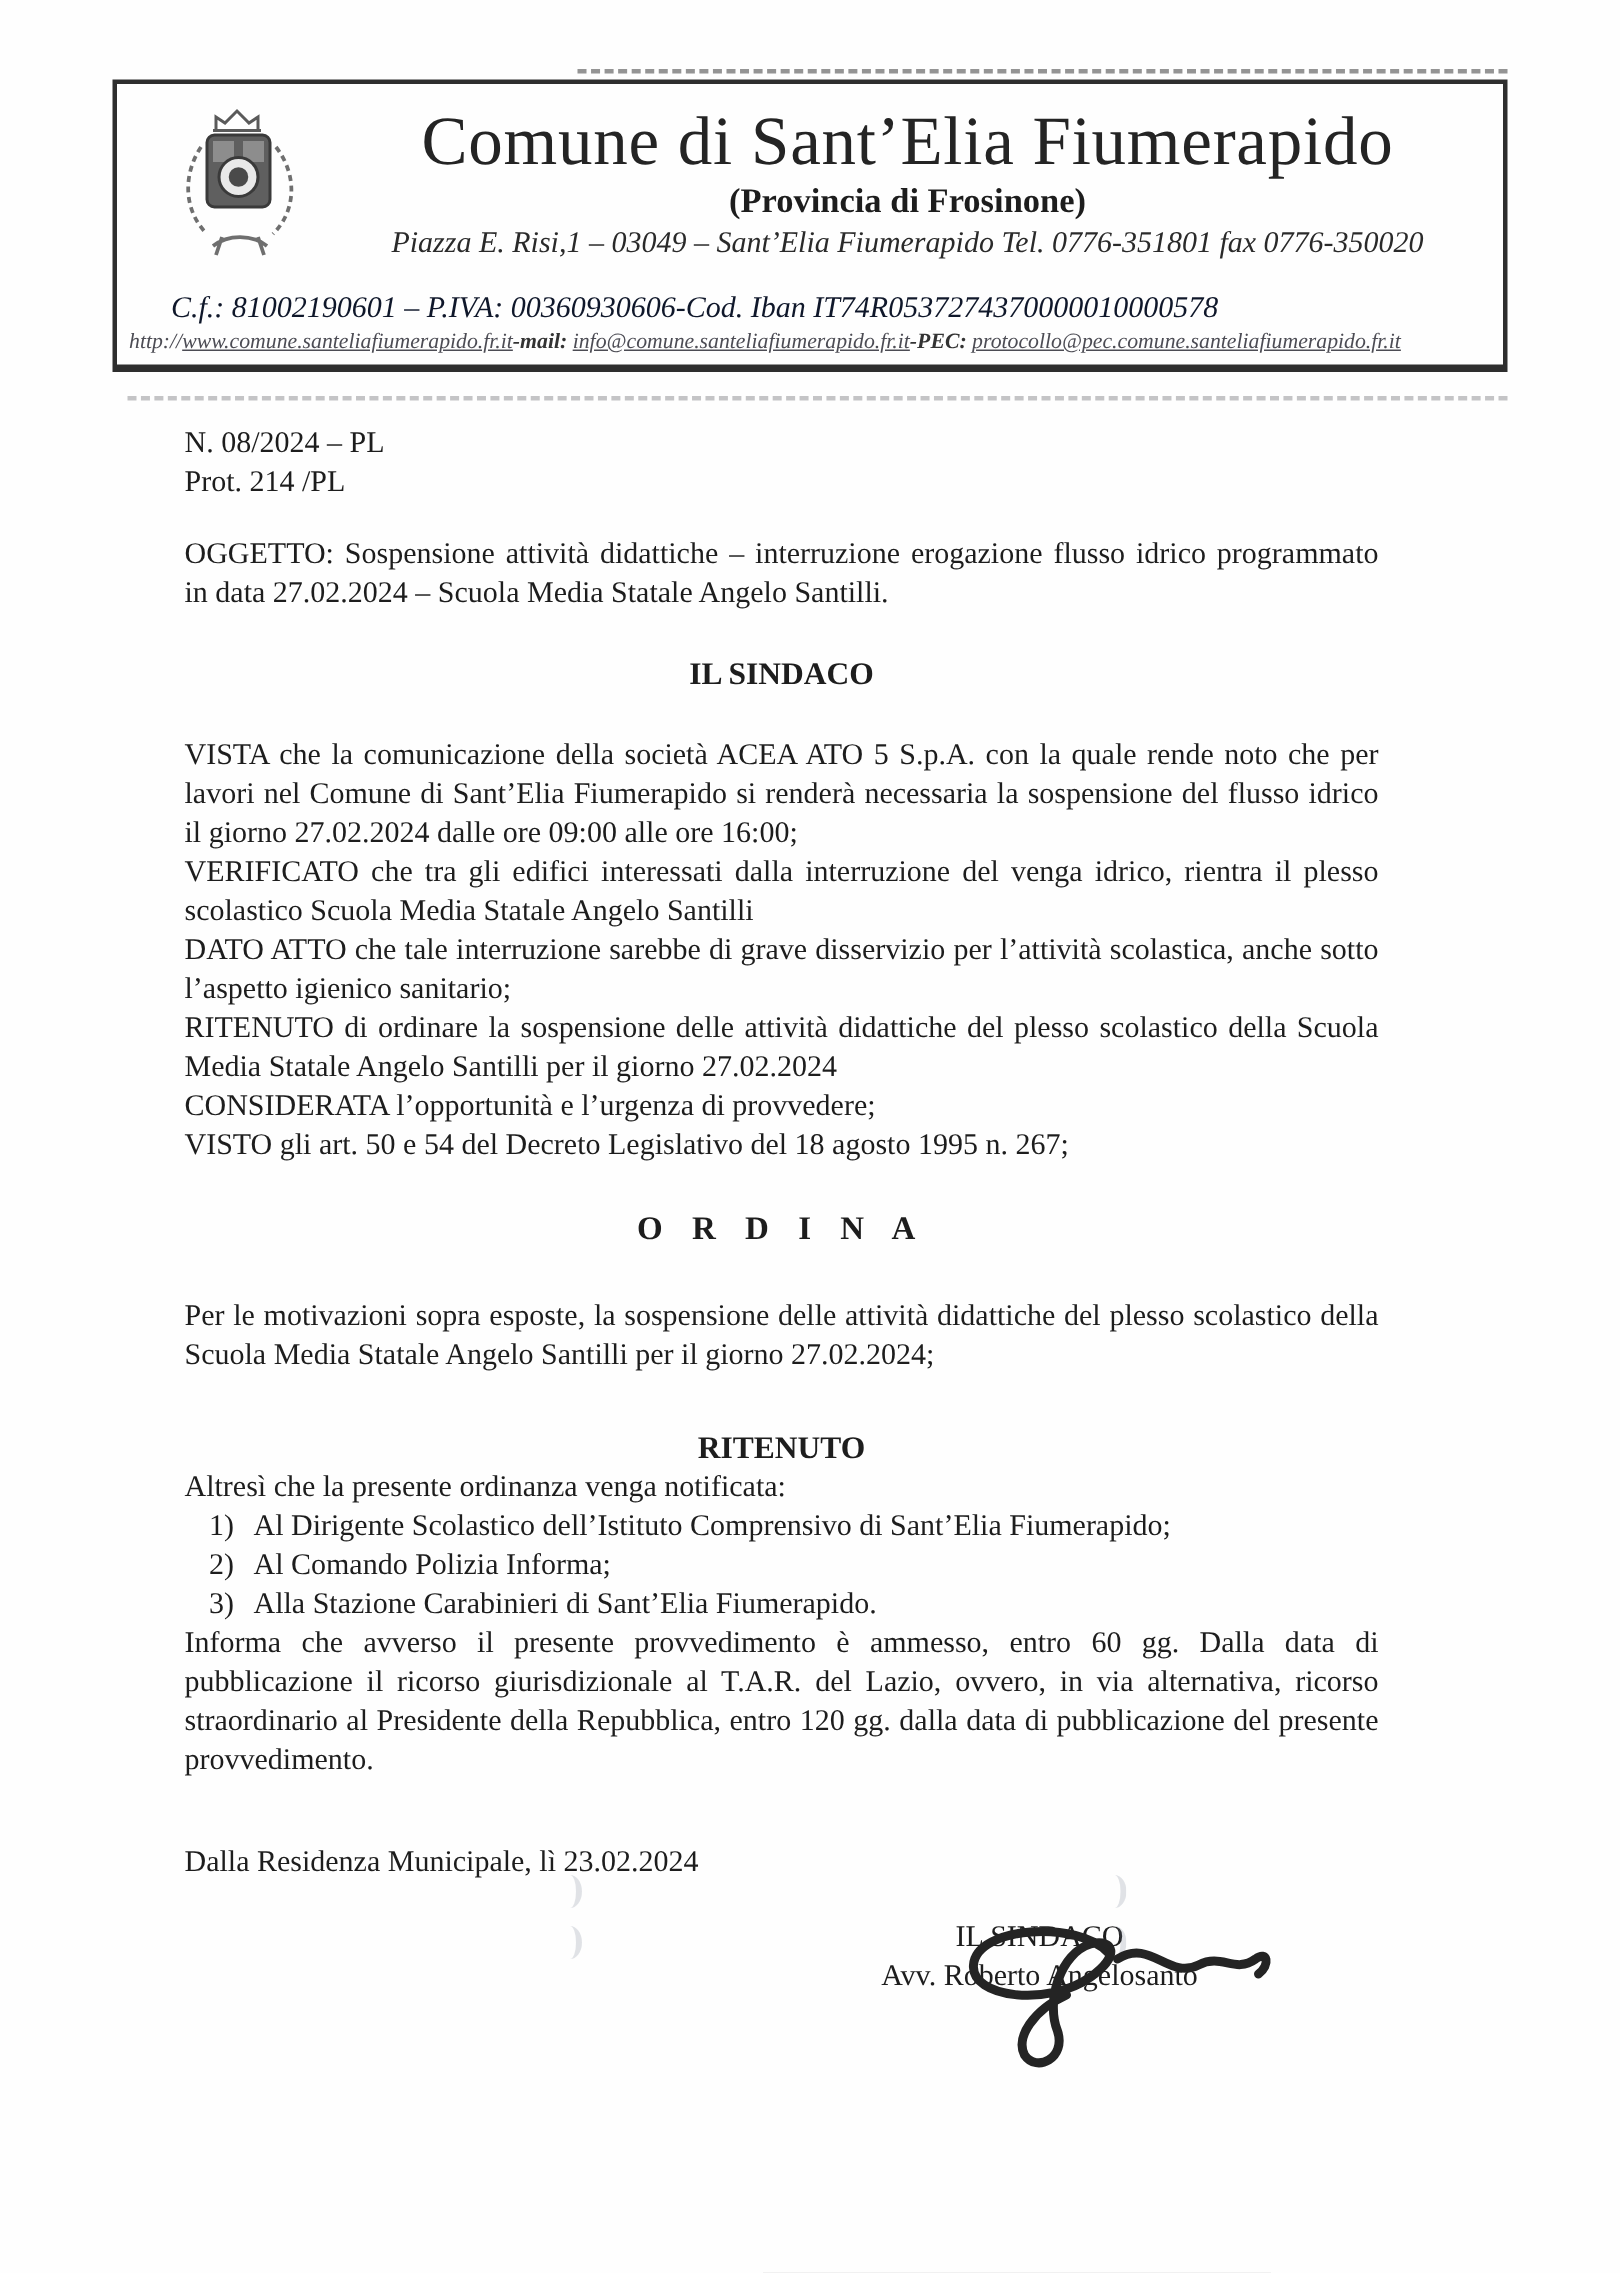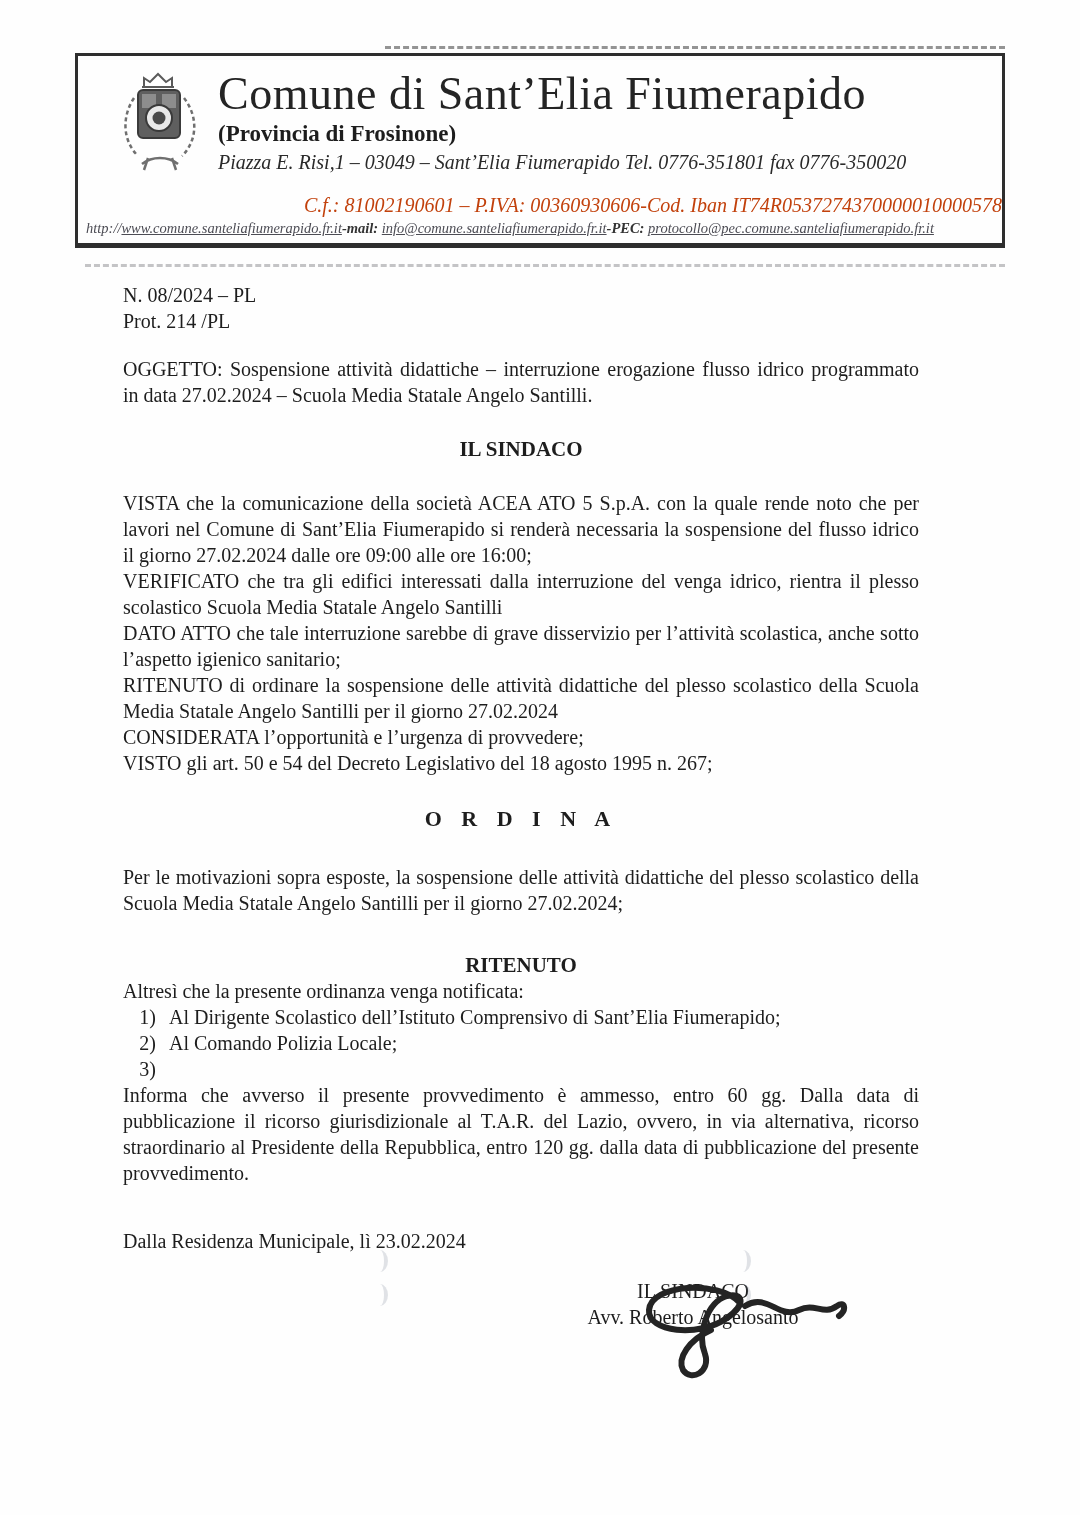--- a/index.html
+++ b/index.html
@@ -7,25 +7,25 @@
     position:relative;width:1080px;height:1515px;margin:0 auto;
     background:#fefefe;color:#1d1d1d;overflow:hidden;
     font-family:"Liberation Serif", serif;
   }
   
   .header-box{
     position:absolute;left:75px;top:53px;width:930px;height:195px;
     border:3px solid #2e2e2e;border-bottom-width:5px;box-sizing:border-box;
   }
   .coa{position:absolute;left:30px;top:8px;width:104px;height:132px;}
-  .header-center{margin-left:140px;margin-right:10px;text-align:left;}
+  .header-center{margin-left:140px;margin-right:10px;text-align:center;}
   .h-title{font-size:46px;line-height:1.05;margin-top:14px;letter-spacing:0.5px;color:#242424;}
   .h-sub{font-size:23px;font-weight:bold;margin-top:3px;}
   .h-addr{font-size:20px;font-style:italic;margin-top:4px;color:#2a2a2a;}
-  .h-cf{font-size:20px;font-style:italic;margin-top:20px;text-align:right;padding-left:16px;color:#c2410c;}
+  .h-cf{font-size:20px;font-style:italic;margin-top:20px;text-align:left;padding-left:36px;color:#0f172a;}
   .web-line{
     position:absolute;left:8px;bottom:6px;width:925px;white-space:nowrap;
     font-size:14.5px;font-style:italic;color:#4c4c54;
   }
   .web-line .lnk{text-decoration:underline;}
   .web-line .lbl{font-weight:bold;font-style:italic;color:#333;}
   .scan-top{position:absolute;left:385px;top:46px;width:620px;border-top:3px dashed rgba(60,60,60,0.55);}
   .scan-under{position:absolute;left:85px;top:264px;width:920px;border-top:3px dashed rgba(110,110,115,0.4);}
   
   .content{
@@ -127,24 +127,25 @@
 
     <p>Altresì che la presente ordinanza venga notificata:</p>
 
     <div>
       <div class="notify-row">
         <span class="nnum">1)</span>
         <span>Al Dirigente Scolastico dell’Istituto Comprensivo di Sant’Elia Fiumerapido;</span>
       </div>
       <div class="notify-row">
         <span class="nnum">2)</span>
-        <span>Al Comando Polizia Locale;</span>
+        <span>Al Comando Polizia Informa;</span>
       </div>
       <div class="notify-row">
         <span class="nnum">3)</span>
+        <span>Alla Stazione Carabinieri di Sant’Elia Fiumerapido.</span>
       </div>
     </div>
 
     <p class="just">Informa che avverso il presente provvedimento è ammesso, entro 60 gg. Dalla data di pubblicazione il ricorso giurisdizionale al T.A.R. del Lazio, ovvero, in via alternativa, ricorso straordinario al Presidente della Repubblica, entro 120 gg. dalla data di pubblicazione del presente provvedimento.</p>
 
     <p class="place-date">Dalla Residenza Municipale, lì 23.02.2024</p>
 
     <div class="sig-block">
       <div class="sig-role">IL SINDACO</div>
       <div class="sig-name">Avv. Roberto Angelosanto</div>

